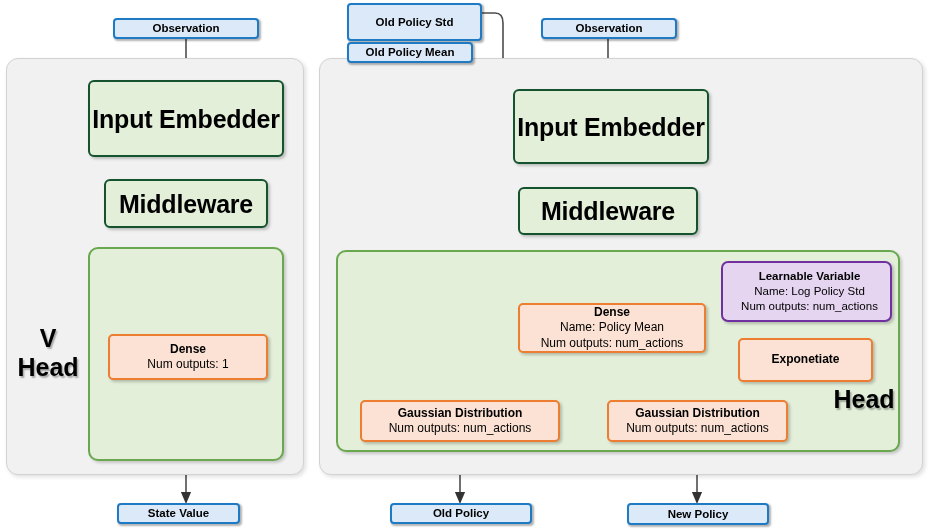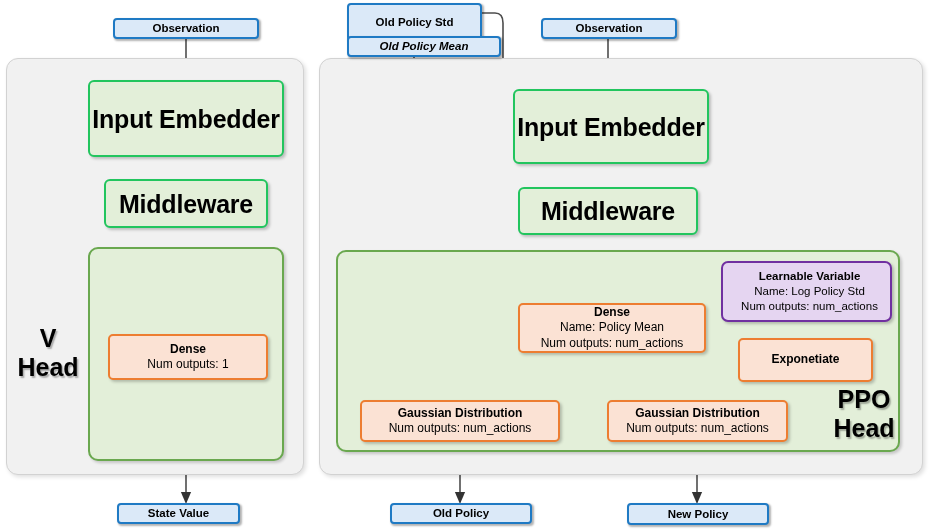--- a/index.html
+++ b/index.html
@@ -36,21 +36,21 @@
     background: #dbe9f8;
     border: 2px solid #1f7ac4;
     border-radius: 4px;
     font-size: 11.5px;
     font-weight: bold;
     box-shadow: 1.5px 1.5px 2px rgba(0,0,0,0.30);
   }
   
   .green-block {
     background: #e3efd9;
-    border: 2px solid #22c55e;
+    border: 2px solid #14532d;
     border-radius: 6px;
     font-size: 25px;
     font-weight: bold;
     letter-spacing: -0.2px;
     box-shadow: 2px 2px 3px rgba(0,0,0,0.22);
   }
   
   .orange-block {
     background: #fbe2d4;
     border: 2.5px solid #ed7d31;
@@ -167,29 +167,28 @@
   </div>
 
   <div class="node io" style="left:117px; top:503px; width:123px; height:21px;">
     <span>State Value</span>
   </div>
 
   <div class="grey-panel" style="left:319px; top:58px; width:604px; height:417px;"></div>
   <div class="green-panel" style="left:336px; top:250px; width:564px; height:202px;"></div>
 
   <div class="head-label" style="left:822px; top:385px; width:84px;">
-    <div>PPO</div>
     <div>Head</div>
   </div>
 
   <div class="node io" style="left:347px; top:3px; width:135px; height:38px;">
     <span>Old Policy Std</span>
   </div>
 
-  <div class="node io" style="left:347px; top:36px; width:154px; height:21px;font-style:italic;">
+  <div class="node io" style="left:347px; top:42px; width:126px; height:21px;">
     <span>Old Policy Mean</span>
   </div>
 
   <div class="node io" style="left:541px; top:18px; width:136px; height:21px;">
     <span>Observation</span>
   </div>
 
   <div class="node green-block" style="left:513px; top:89px; width:196px; height:75px;">
     <span>Input Embedder</span>
   </div>

